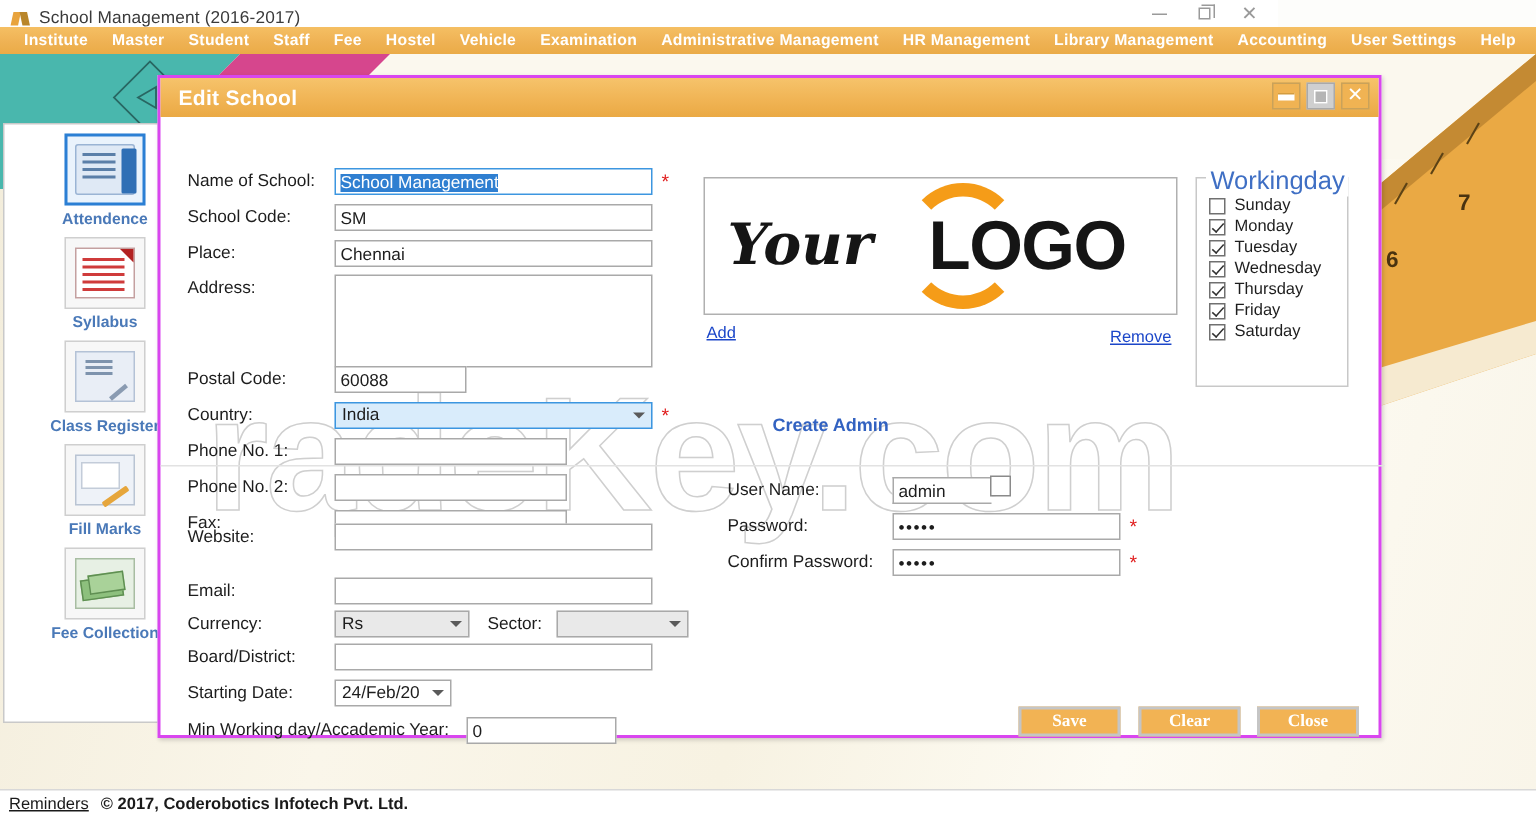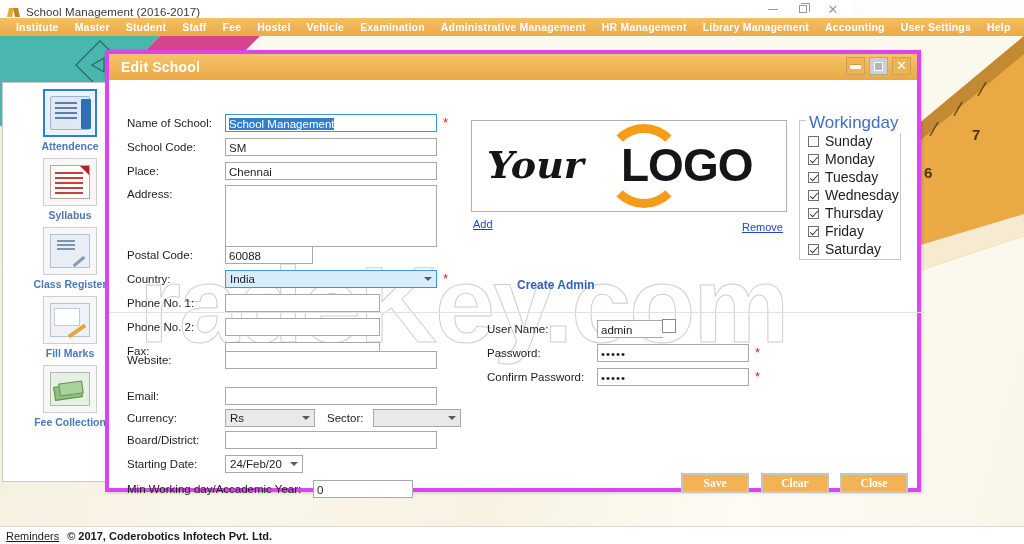--- a/index.html
+++ b/index.html
@@ -110,21 +110,21 @@
     background:#e6a63c; transform:rotate(-35deg); border-radius:1px; }
   .pg-fee { background:#e7f0e4; border:1px solid #a8bda2; }
   .pg-fee::before { content:""; position:absolute; left:3px; bottom:6px; width:26px; height:12px;
     background:#8dc07d; border:1px solid #5f8f52; transform:rotate(-8deg); }
   .pg-fee::after { content:""; position:absolute; left:8px; bottom:10px; width:22px; height:11px;
     background:#a9d299; border:1px solid #5f8f52; transform:rotate(-8deg); }
 
   
   #dialog {
     position:absolute; left:105px; top:50px; width:816px; height:442px;
-    background:#ffffff; border:4px solid #d946ef; box-shadow:1px 1px 3px rgba(0,0,0,.18);
+    background:#ffffff; border:2px solid #d946ef; box-shadow:1px 1px 3px rgba(0,0,0,.18);
   }
   #dialog-titlebar {
     height:26px; background: linear-gradient(180deg,#f6c36b 0%, #f0b353 60%, #eaa944 100%);
     display:flex; align-items:center; padding-left:12px; position:relative;
   }
   #dialog-title { color:#ffffff; font-size:14px; font-weight:bold; letter-spacing:.2px; }
   #dialog-wincontrols { position:absolute; right:6px; top:3px; display:flex; gap:4px; }
   .dlg-btn { width:19px; height:18px; display:flex; align-items:center; justify-content:center;
              border:1px solid #c9a25a; }
   .dlg-btn.min { background:#f0b353; }
@@ -204,21 +204,21 @@
   }
   .chkrow { display:flex; align-items:center; margin:2px 0 0 8px; }
   .chkbox {
     width:11px; height:11px; border:1px solid #707070; background:#ffffff;
     margin-right:6px; position:relative; flex:none;
   }
   .chkbox.checked::after {
     content:""; position:absolute; left:3px; top:0px; width:3px; height:7px;
     border:solid #303030; border-width:0 1.5px 1.5px 0; transform:rotate(42deg);
   }
-  .chklabel { font-size:14px; color:#1d1d1d; }
+  .chklabel { font-size:11px; color:#1d1d1d; }
 
   
   #create-admin-title {
     position:absolute; left:408px; top:198px; font-size:12px; font-weight:bold; color:#3262c1;
   }
   #admin-chk {
     position:absolute; left:553px; top:239px; width:14px; height:14px;
     border:1px solid #8a8a8a; background:#ffffff;
   }
 

